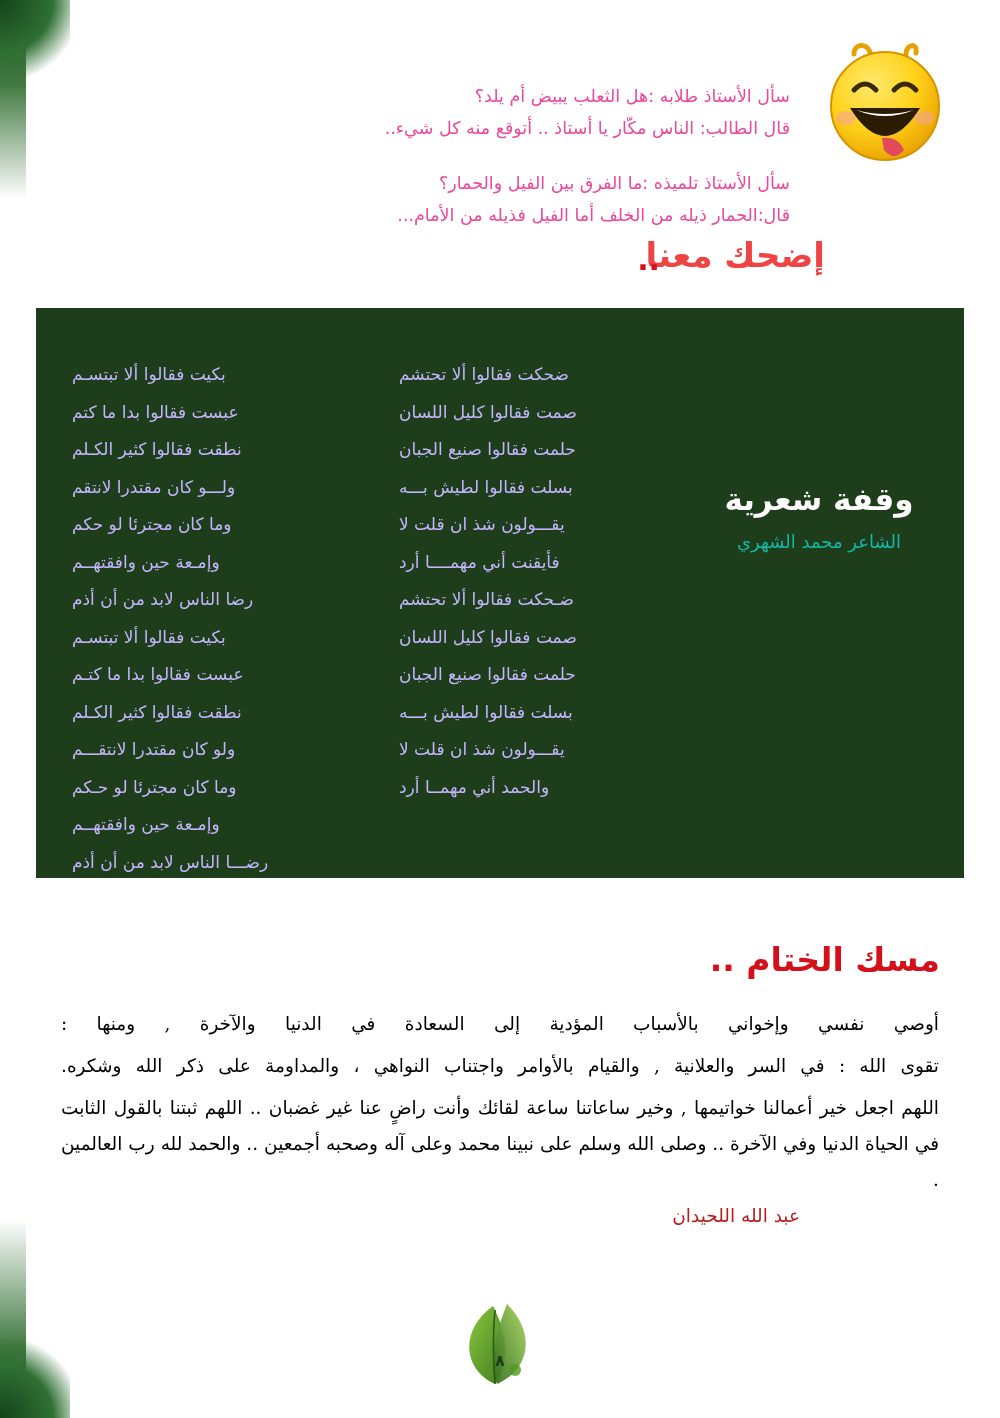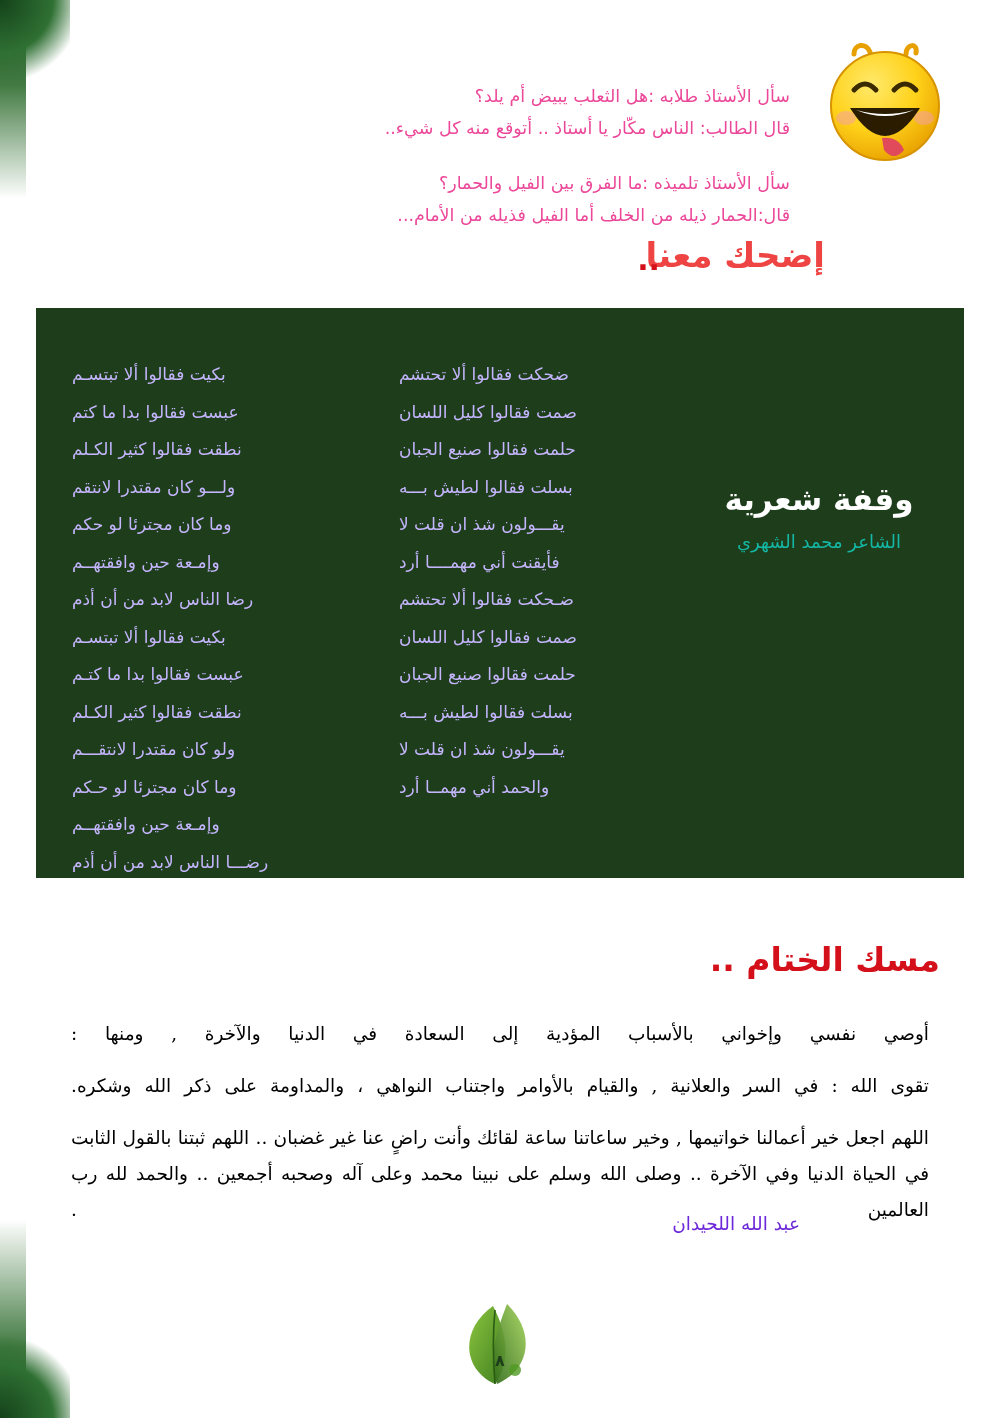--- a/index.html
+++ b/index.html
@@ -158,30 +158,29 @@
     right: 55px;
     left: 55px;
     direction: rtl;
     text-align: justify;
     text-align-last: justify;
     font-size: 18.5px;
     line-height: 1.95;
     color: #000;
     font-family: "DejaVu Serif", "Liberation Serif", serif;
   }
-  .closing-body p { margin: 16px; }
+  .closing-body p { margin: 6px; }
   .signature {
     position: absolute;
     top: 1205px;
     right: 200px;
     font-size: 18.5px;
-    color: #6d28d9;
+    color: #b91c1c;
     direction: rtl;
     font-family: "DejaVu Serif", "Liberation Serif", serif;
-    margin-top: 8px;
   }
 
   
   .footer {
     position: absolute;
     bottom: 30px;
     left: 0;
     width: 100%;
     height: 90px;
   }

